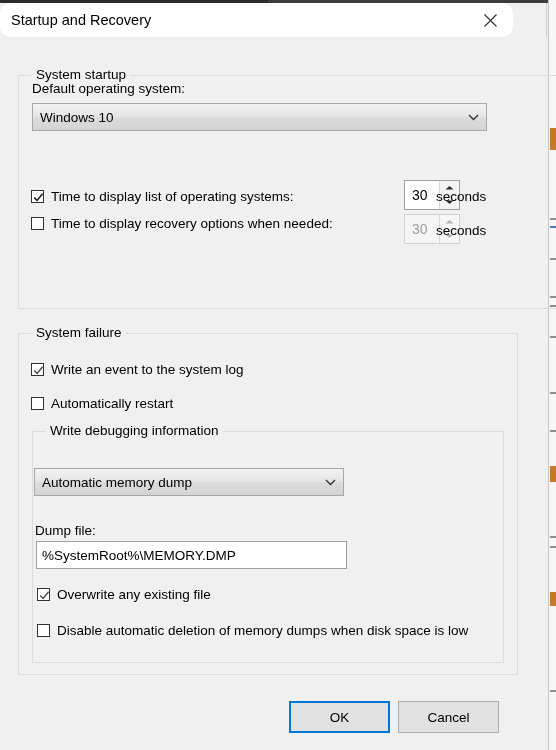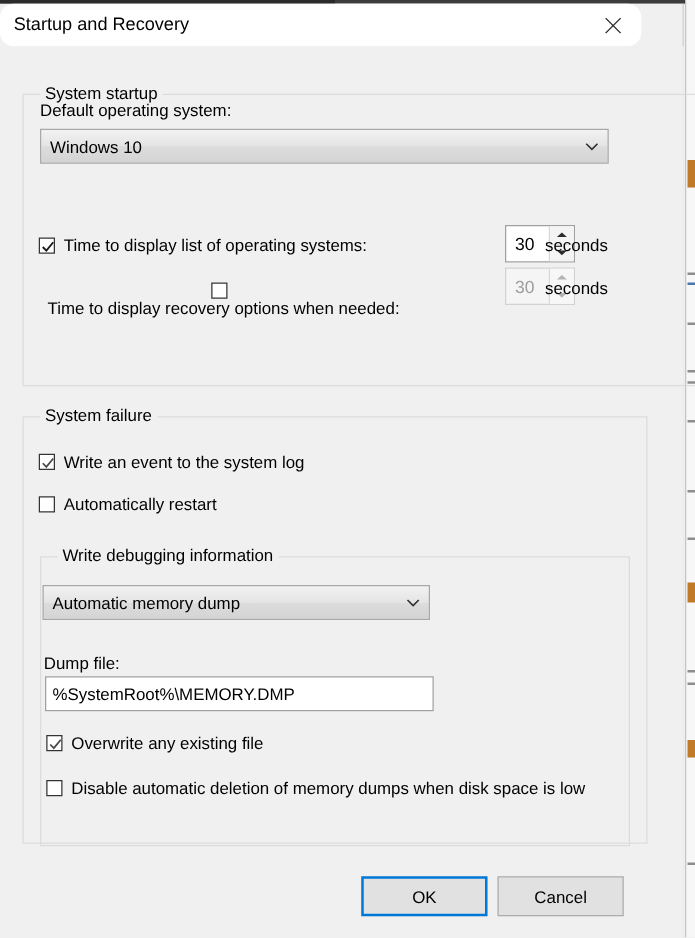--- a/index.html
+++ b/index.html
@@ -324,21 +324,21 @@
         <div class="sp-btn down">
           <svg width="9" height="6" viewBox="0 0 9 6">
             <path d="M0.5 1.4 L4.5 5.1 L8.5 1.4 Z" fill="#2d2d2d"></path>
           </svg>
         </div>
       </div>
     </div>
 
     <div class="units" style="left:436px; top:152px;">seconds</div>
 
-    <div class="cbrow" style="left:31px; top:189px;flex-direction:column;">
+    <div class="cbrow" style="left:31px; top:179px;">
       <span class="cbox"></span>
       <span class="cblabel">Time to display recovery options when needed:</span>
     </div>
 
     <div class="spinner disabled" style="left:368px; top:177px;">
       <div class="sp-value">30</div>
       <div class="sp-buttons">
         <div class="sp-btn up">
           <svg width="9" height="6" viewBox="0 0 9 6">
             <path d="M0.5 4.6 L4.5 0.9 L8.5 4.6 Z" fill="#b4b4b4"></path>
@@ -365,21 +365,21 @@
         </svg>
       </span>
       <span class="cblabel">Write an event to the system log</span>
     </div>
 
     <div class="cbrow" style="left:31px; top:359px;">
       <span class="cbox"></span>
       <span class="cblabel">Automatically restart</span>
     </div>
 
-    <div class="groupbox" style="left:32px; top:408px; width:472px; height:232px;">
+    <div class="groupbox" style="left:32px; top:394px; width:472px; height:232px;">
       <div class="group-label">Write debugging information</div>
     </div>
 
     <div class="combo" style="left:34px; top:431px; width:310px; height:28px;">
       <div class="combo-text">Automatic memory dump</div>
       <div class="combo-arrow">
         <svg width="11" height="7" viewBox="0 0 11 7">
           <path d="M1 1 L5.5 5.5 L10 1" fill="none" stroke="#303030" stroke-width="1.3"></path>
         </svg>
       </div>

